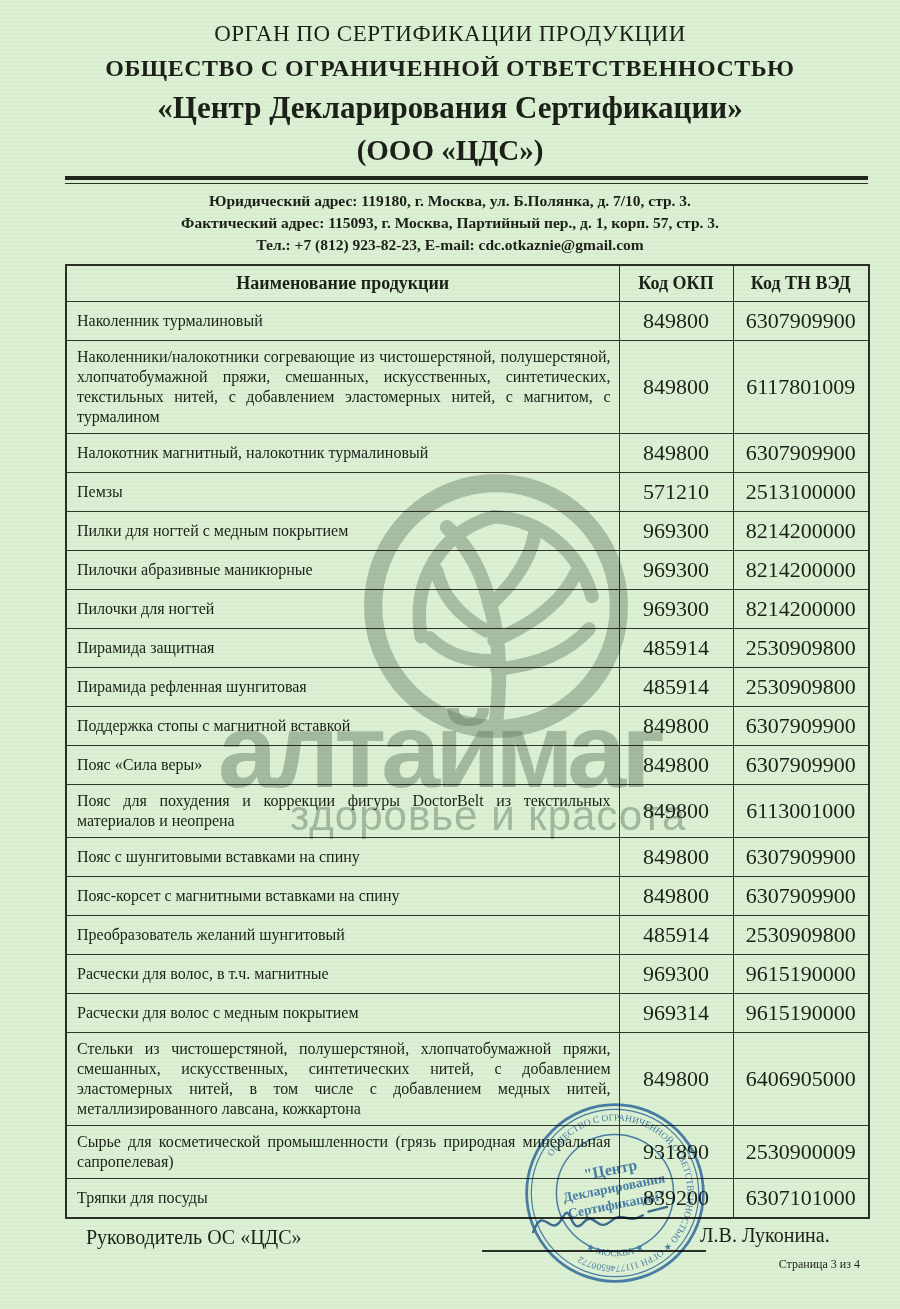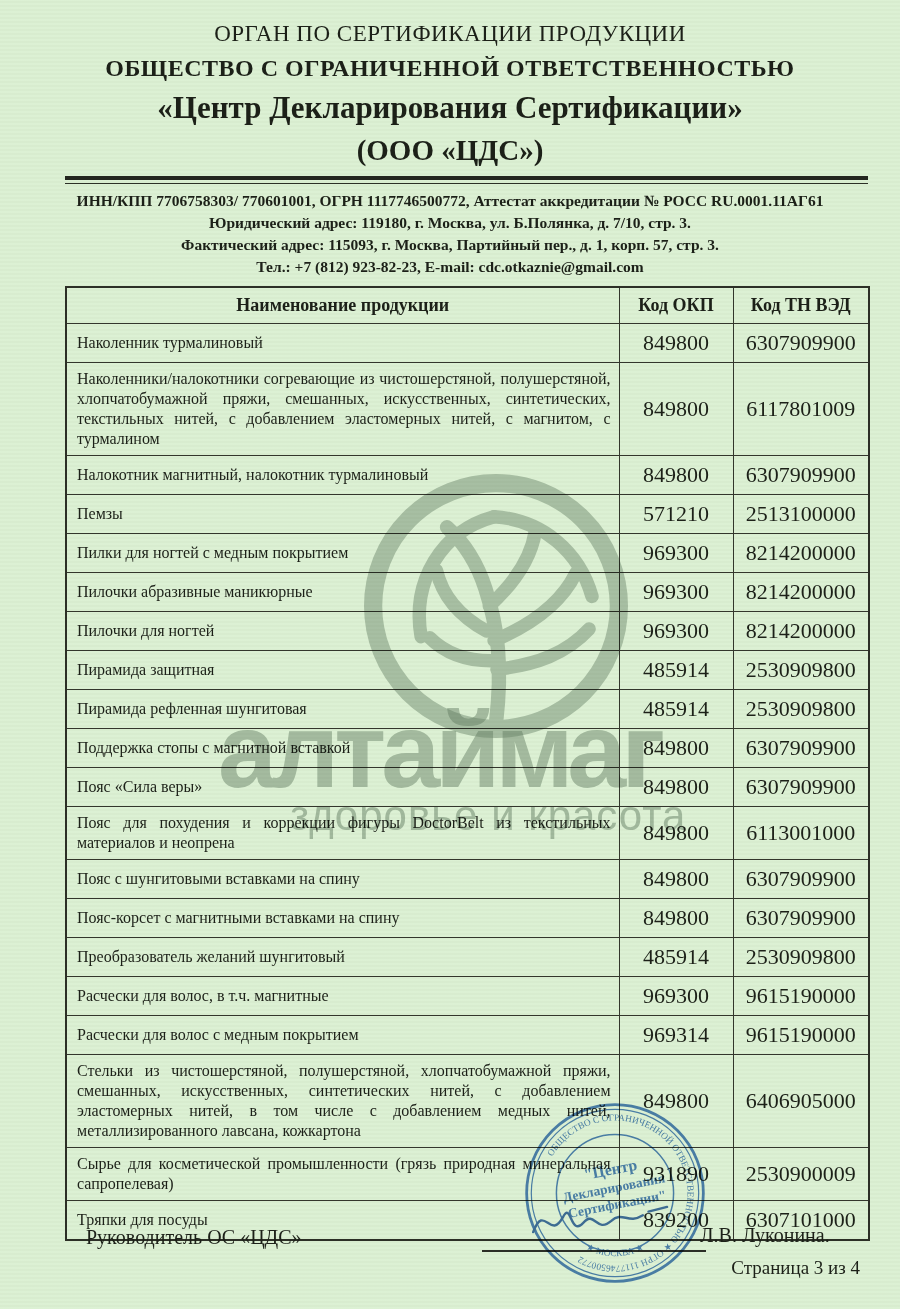--- a/index.html
+++ b/index.html
@@ -45,21 +45,21 @@
   td.name{
     font-size:16px;line-height:20px;text-align:justify;
     padding:6px 8px 6px 10px;
   }
   td.code{
     font-size:22px;text-align:center;padding:6px 2px;
   }
   
   .foot-left{position:absolute;left:86px;top:1226px;font-size:20px;}
   .foot-right{position:absolute;left:700px;top:1224px;font-size:20px;}
-  .foot-page{position:absolute;right:40px;top:1257px;font-size:19px;}
+  .foot-page{position:absolute;right:40px;top:1257px;font-size:12px;}
   .sig-line{position:absolute;left:482px;top:1250px;width:224px;border-top:2px solid #2b2e26;z-index:1;}
   
   .watermark{position:absolute;left:0;top:0;width:900px;height:1074px;pointer-events:none;z-index:2;mix-blend-mode:multiply;}
   .wm-logo{position:absolute;left:352px;top:462px;width:288px;height:288px;opacity:.42;}
   .wm-brand{
     position:absolute;left:218px;top:700px;width:480px;
     font-family:"Liberation Sans", sans-serif;
     font-weight:bold;font-size:106px;line-height:100px;letter-spacing:-5px;
     color:#6f8273;opacity:.45;white-space:nowrap;
   }
@@ -83,21 +83,20 @@
   <header class="doc-header">
     <div class="h-line1">ОРГАН ПО СЕРТИФИКАЦИИ ПРОДУКЦИИ</div>
     <div class="h-line2">ОБЩЕСТВО С ОГРАНИЧЕННОЙ ОТВЕТСТВЕННОСТЬЮ</div>
     <div class="h-line3">«Центр Декларирования Сертификации»</div>
     <div class="h-line4">(ООО «ЦДС»)</div>
   </header>
 
   <div class="rule"></div>
 
   <div class="contacts">
-    <div>ИНН/КПП  7706758303/ 770601001, ОГРН 1117746500772, Аттестат аккредитации № РОСС RU.0001.11АГ61</div>
     <div>Юридический адрес: 119180, г. Москва, ул. Б.Полянка, д. 7/10, стр. 3.</div>
     <div>Фактический адрес: 115093, г. Москва, Партийный пер., д. 1, корп. 57, стр. 3.</div>
     <div>Тел.: +7 (812) 923-82-23, E-mail: cdc.otkaznie@gmail.com</div>
   </div>
 
   <table class="products">
     <colgroup>
         <col class="c-name">
         <col class="c-okp">
         <col class="c-tnved">

